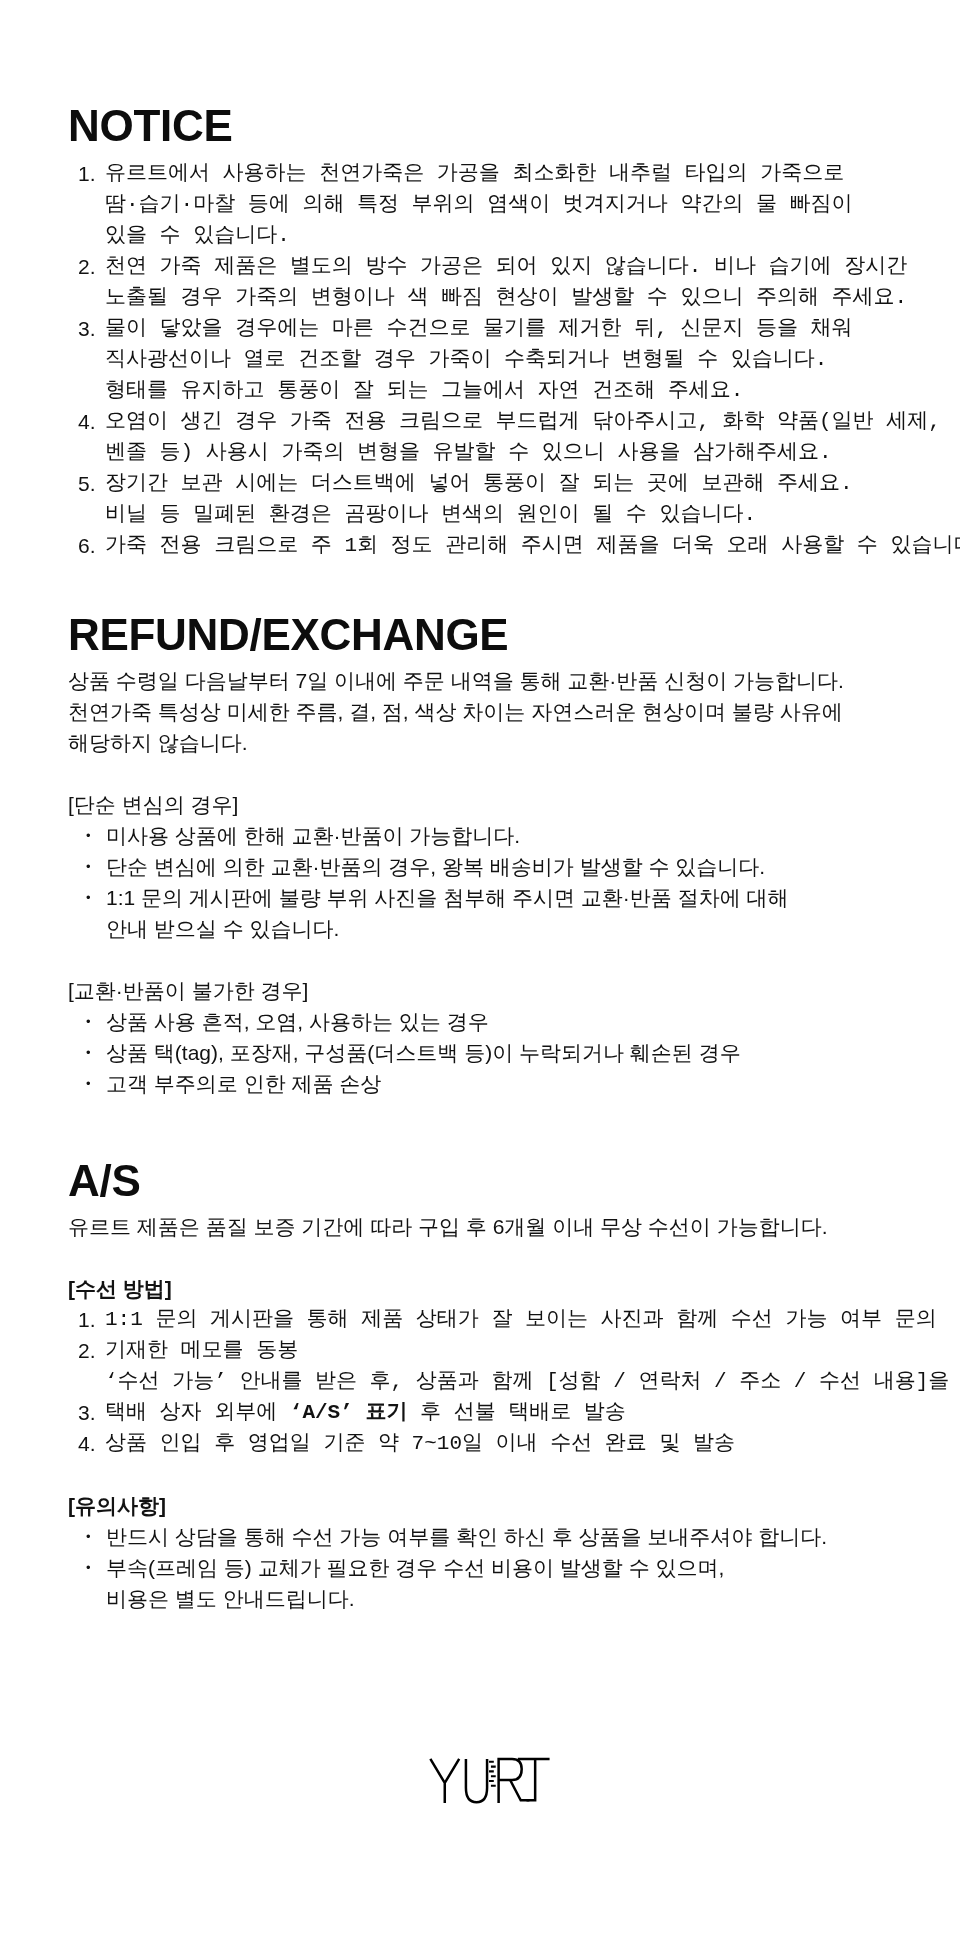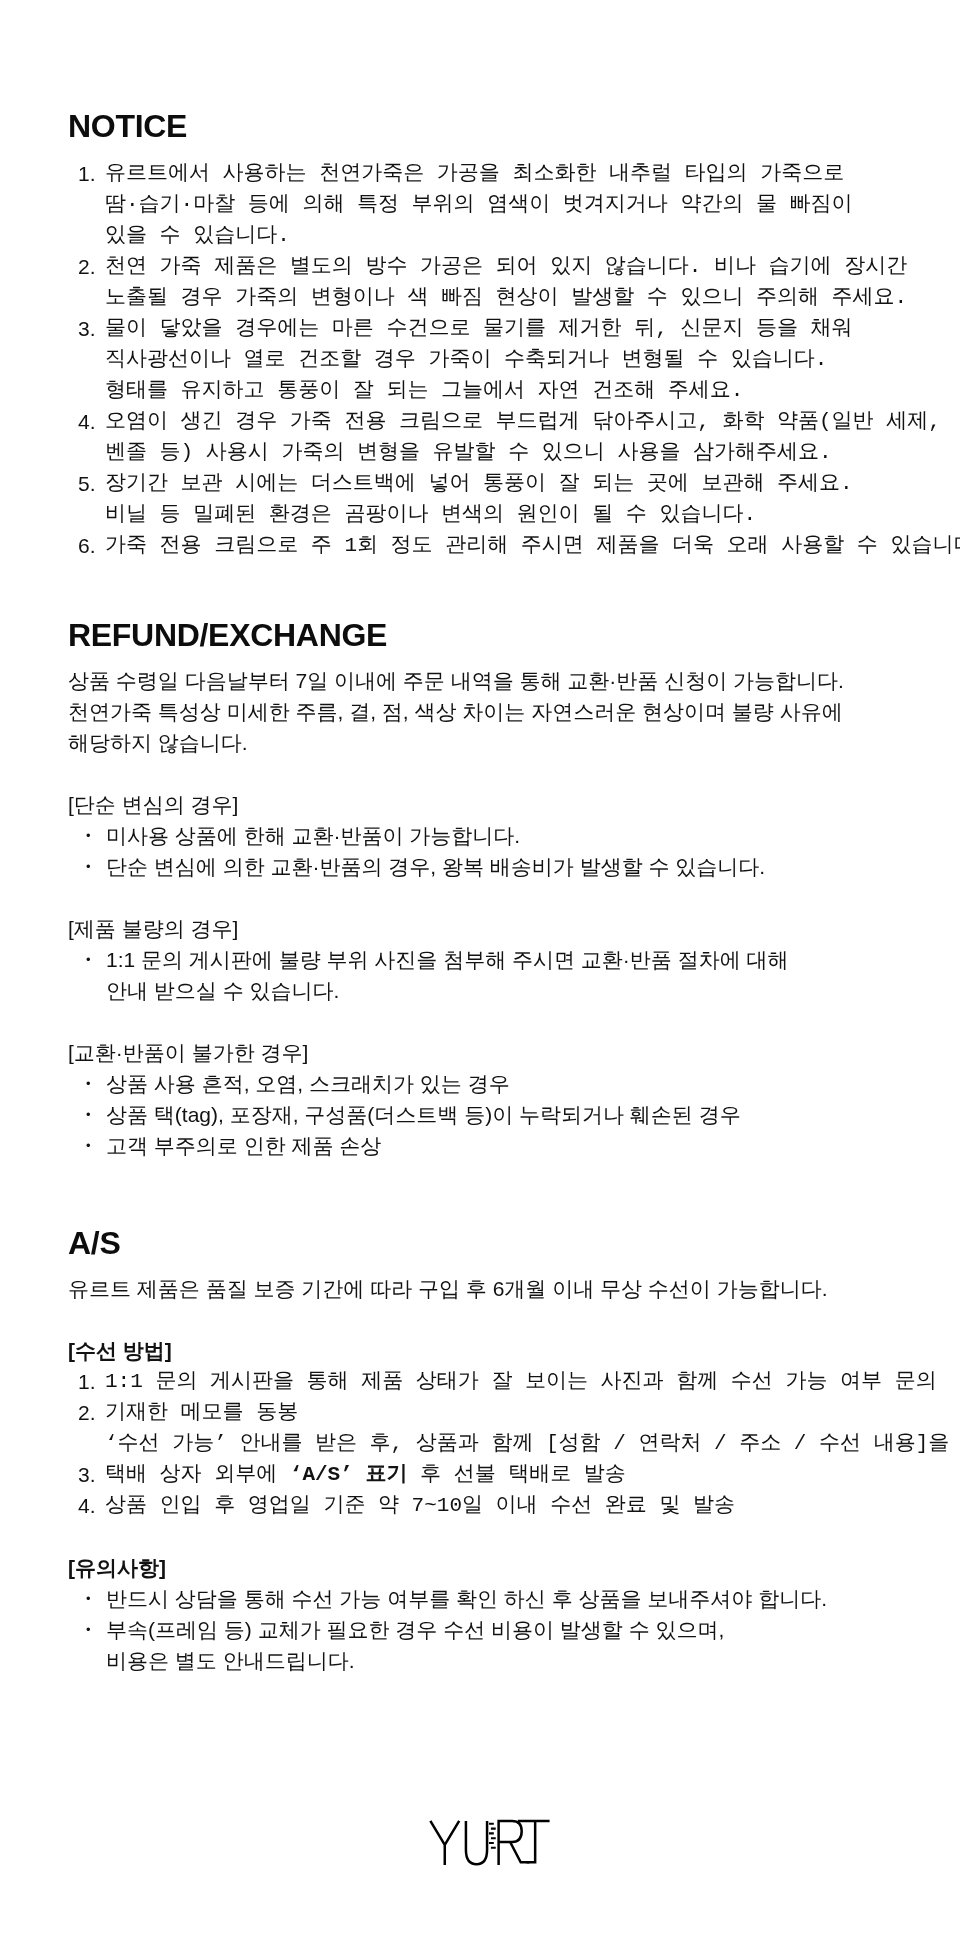--- a/index.html
+++ b/index.html
@@ -4,21 +4,21 @@
 <style>
   html,body{margin:0;padding:0;background:#ffffff;}
   body{
     width:960px;height:1940px;overflow:hidden;position:relative;
     font-family:"Liberation Sans","DejaVu Sans",sans-serif;
     color:#121212;
     -webkit-font-smoothing:antialiased;
   }
   .page{padding:104px 50px 0 68px;}
   .h1{
-    font-size:32px;line-height:44px;font-weight:700;margin:0;
+    font-size:44px;line-height:44px;font-weight:700;margin:0;
     letter-spacing:-0.3px;color:#0d0d0d;white-space:nowrap;
   }
   .h1-notice{margin-bottom:10px;}
   .h1-refund{margin-top:52px;margin-bottom:8px;}
   .h1-as{margin-top:60px;margin-bottom:8px;}
   .t{font-size:21px;line-height:31px;}
   .line{white-space:nowrap;}
   
   .nrow{display:flex;align-items:flex-start;}
   .nnum{flex:0 0 37px;padding-left:10px;box-sizing:border-box;}
@@ -103,37 +103,36 @@
       </div>
     </div>
     <div class="brow">
       <span class="bmark">•</span>
       <div class="bbody">
         <div class="line">단순 변심에 의한 교환·반품의 경우, 왕복 배송비가 발생할 수 있습니다.</div>
       </div>
     </div>
   </div>
 
-  <div class="t gh">[제품 불량의 경우]</div>
   <div class="t">
     <div class="brow">
       <span class="bmark">•</span>
       <div class="bbody">
         <div class="line">1:1 문의 게시판에 불량 부위 사진을 첨부해 주시면 교환·반품 절차에 대해</div>
         <div class="line">안내 받으실 수 있습니다.</div>
       </div>
     </div>
   </div>
 
   <div class="t gh">[교환·반품이 불가한 경우]</div>
   <div class="t">
     <div class="brow">
       <span class="bmark">•</span>
       <div class="bbody">
-        <div class="line">상품 사용 흔적, 오염, 스크래치가 있는 경우</div>
+        <div class="line">상품 사용 흔적, 오염, 사용하는 있는 경우</div>
       </div>
     </div>
     <div class="brow">
       <span class="bmark">•</span>
       <div class="bbody">
         <div class="line">상품 택(tag), 포장재, 구성품(더스트백 등)이 누락되거나 훼손된 경우</div>
       </div>
     </div>
     <div class="brow">
       <span class="bmark">•</span>

